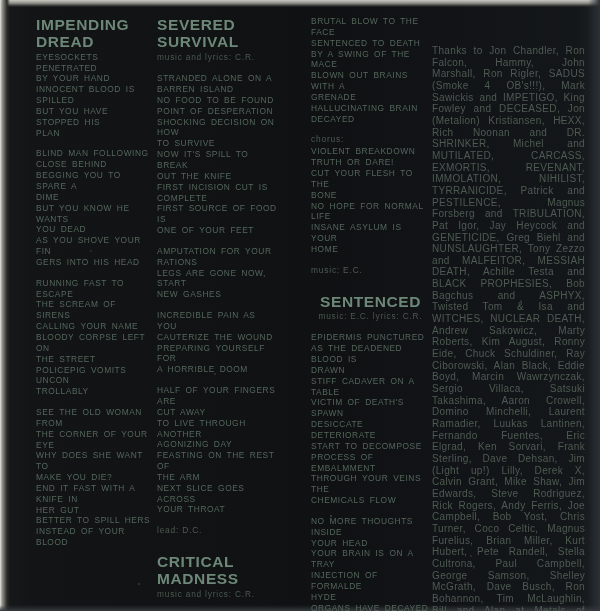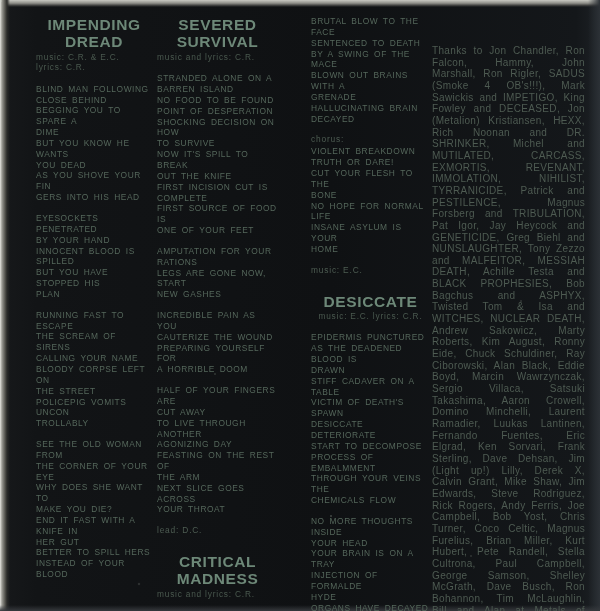--- a/index.html
+++ b/index.html
@@ -29,21 +29,21 @@
                90px 250px 0 rgba(160,170,160,.18),
                560px 120px 0 rgba(160,170,160,.18),
                470px 555px 0 rgba(170,180,170,.2);}
   .col{position:absolute;top:16px;}
   .col1{left:36px;width:116px;}
   .col2{left:157px;width:121px;}
   .col3{left:311px;width:119px;}
   .col4{left:432px;top:13px;width:153px;}
   .song-title{
     font-weight:bold;font-size:15.5px;line-height:1.12;color:#6d8878;
-    letter-spacing:0.6px;white-space:pre-line;margin:0 0 1px 0;text-align:center;
+    letter-spacing:0.6px;white-space:pre-line;margin:0 0 1px 0;
   }
   .credits{
     font-size:8.3px;color:#4a594f;letter-spacing:0.8px;line-height:10.5px;
     white-space:pre-line;margin:0 0 11px 0;
   }
   .stanza{
     font-size:8.4px;color:#55675b;letter-spacing:0.55px;word-spacing:2px;
     line-height:10.85px;white-space:pre-line;margin:0 0 10px 0;
   }
   .label, .lead{
@@ -64,35 +64,33 @@
 <div class="page">
   <div class="edge-top"></div>
   <div class="edge-left"></div>
   <div class="edge-right"></div>
   <div class="edge-bottom"></div>
   <div class="specks"></div>
 
   <div class="col col1">
     <div class="song-title">IMPENDING
 DREAD</div>
-    <div class="credits">music: C.R. &amp; E.C.
-lyrics: C.R.</div>
+    <div class="stanza">EYESOCKETS PENETRATED
+BY YOUR HAND
+INNOCENT BLOOD IS SPILLED
+BUT YOU HAVE STOPPED HIS
+PLAN</div>
     <div class="stanza">BLIND MAN FOLLOWING
 CLOSE BEHIND
 BEGGING YOU TO SPARE A
 DIME
 BUT YOU KNOW HE WANTS
 YOU DEAD
 AS YOU SHOVE YOUR FIN
 GERS INTO HIS HEAD</div>
-    <div class="stanza">EYESOCKETS PENETRATED
-BY YOUR HAND
-INNOCENT BLOOD IS SPILLED
-BUT YOU HAVE STOPPED HIS
-PLAN</div>
     <div class="stanza">RUNNING FAST TO ESCAPE
 THE SCREAM OF SIRENS
 CALLING YOUR NAME
 BLOODY CORPSE LEFT ON
 THE STREET
 POLICEPIG VOMITS UNCON
 TROLLABLY</div>
     <div class="stanza">SEE THE OLD WOMAN FROM
 THE CORNER OF YOUR EYE
 WHY DOES SHE WANT TO
@@ -161,21 +159,21 @@
 DECAYED</div>
     <div class="label">chorus:</div>
     <div class="stanza">VIOLENT BREAKDOWN
 TRUTH OR DARE!
 CUT YOUR FLESH TO THE
 BONE
 NO HOPE FOR NORMAL LIFE
 INSANE ASYLUM IS YOUR
 HOME</div>
     <div class="lead">music: E.C.</div>
-    <div class="song-title gap-top centered">DESICCATE</div>
+    <div class="song-title gap-top centered">SENTENCED</div>
     <div class="credits centered">music: E.C. lyrics: C.R.</div>
     <div class="stanza">EPIDERMIS PUNCTURED
 AS THE DEADENED BLOOD IS
 DRAWN
 STIFF CADAVER ON A TABLE
 VICTIM OF DEATH'S SPAWN
 DESICCATE DETERIORATE
 START TO DECOMPOSE
 PROCESS OF EMBALMMENT
 THROUGH YOUR VEINS THE

